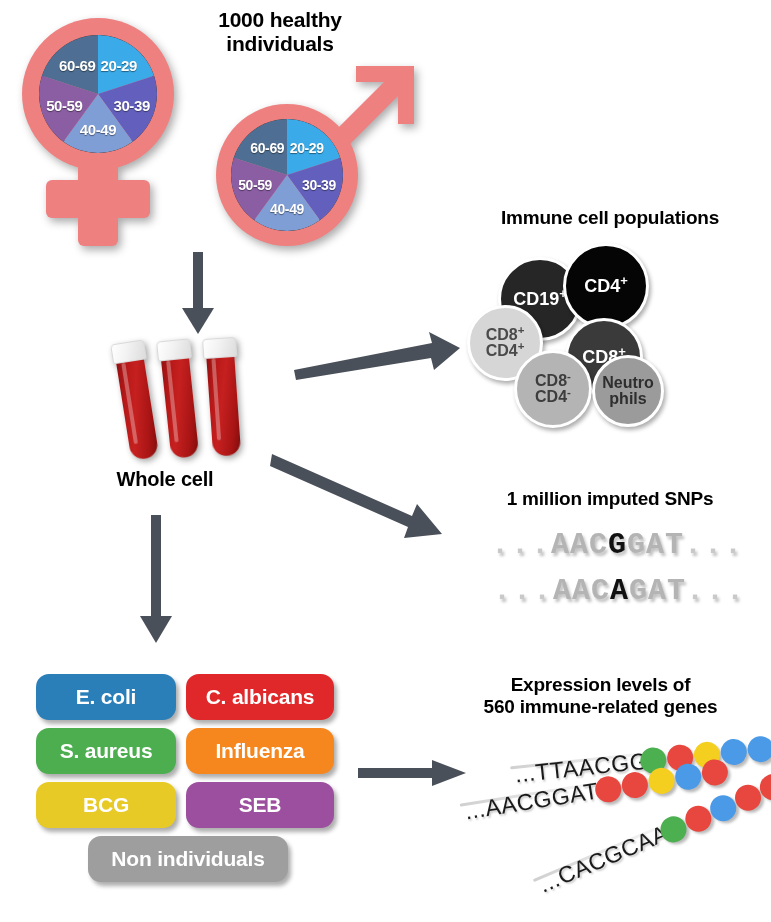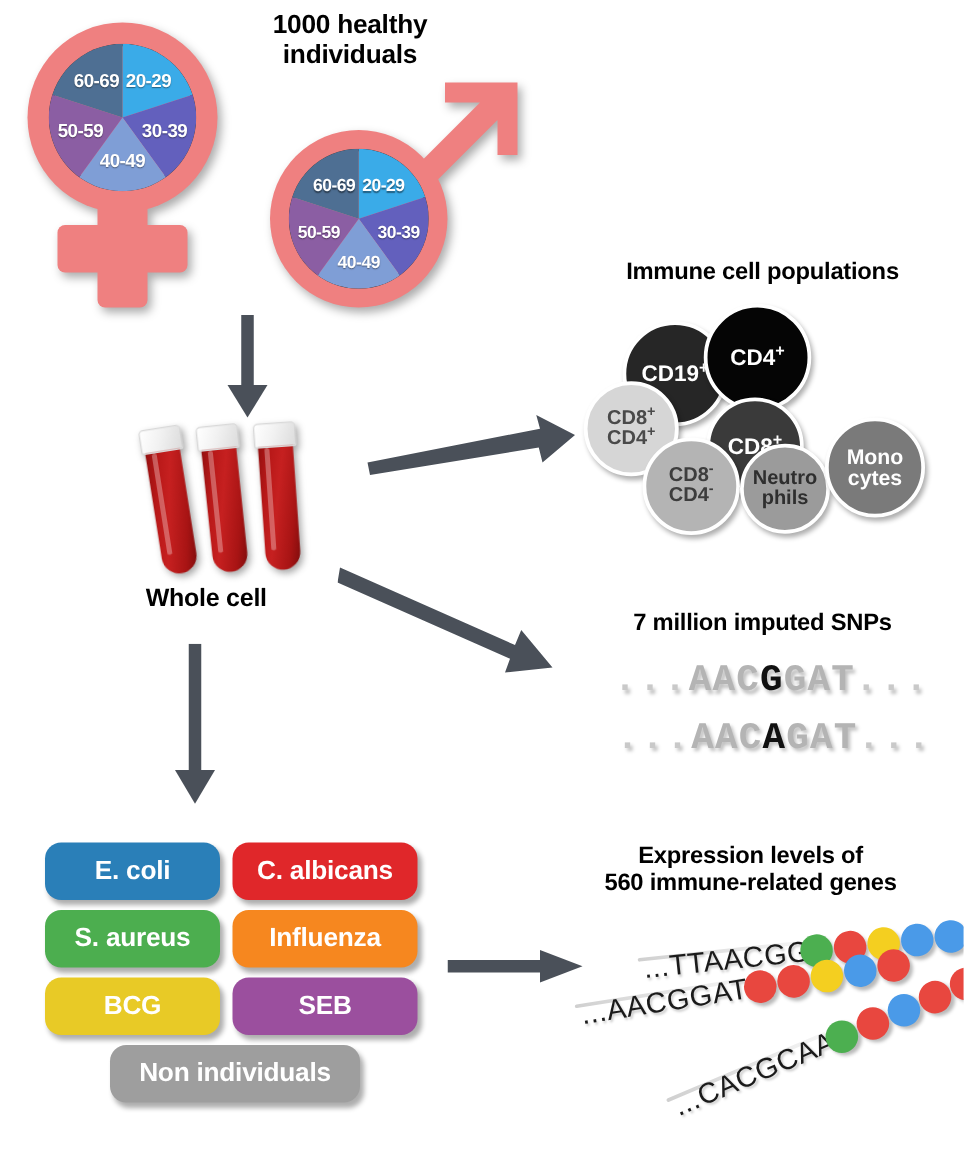--- a/index.html
+++ b/index.html
@@ -235,26 +235,23 @@
       </div>
       <div class="cell" style="left: 565px; top: 318px; width: 78px; height: 78px; background: rgb(58, 58, 58); color: rgb(255, 255, 255); font-size: 18px; z-index: 13;">
         <div>CD8<sup>+</sup></div>
       </div>
       <div class="cell" style="left: 514px; top: 350px; width: 78px; height: 78px; background: rgb(180, 180, 180); color: rgb(61, 61, 61); font-size: 16px; z-index: 15;">
         <div>CD8<sup>-</sup><br>CD4<sup>-</sup></div>
       </div>
       <div class="cell" style="left: 592px; top: 355px; width: 72px; height: 72px; background: rgb(155, 155, 155); color: rgb(46, 46, 46); font-size: 16px; z-index: 16;">
         <div>Neutro<br>phils</div>
       </div>
-      <div class="cell" style="left: 660px; top: 334px; width: 80px; height: 80px; background: rgb(122, 122, 122); color: rgb(255, 255, 255); font-size: 17px; z-index: 17;">
-        <div>Mono<br>cytes</div>
-      </div>
     </div>
 
-  <div class="abs heading" id="title-snp">7 million imputed SNPs</div>
+  <div class="abs heading" id="title-snp">1 million imputed SNPs</div>
   <div class="abs" id="snp-block" style="left:491px;top:528px;width:290px;height:92px;font-family:Liberation Mono, monospace;">
       <div class="snp-row" style="left: 0px; top: 0px;"><span class="dots">...</span><span>AAC</span><span class="hi">G</span><span>GAT</span><span class="dots">...</span></div>
       <div class="snp-row" style="left: 2px; top: 46px;"><span class="dots">...</span><span>AAC</span><span class="hi">A</span><span>GAT</span><span class="dots">...</span></div>
     </div>
 
   <div class="abs" id="stimuli-block" style="left:0;top:0;width:771px;height:922px;pointer-events:none;">
       <div class="pill" style="left: 36px; top: 674px; width: 140px; height: 46px; background: rgb(42, 127, 184); pointer-events: auto;">
         <span>E. coli</span>
       </div>
       <div class="pill" style="left: 186px; top: 674px; width: 148px; height: 46px; background: rgb(224, 39, 42); pointer-events: auto;">

